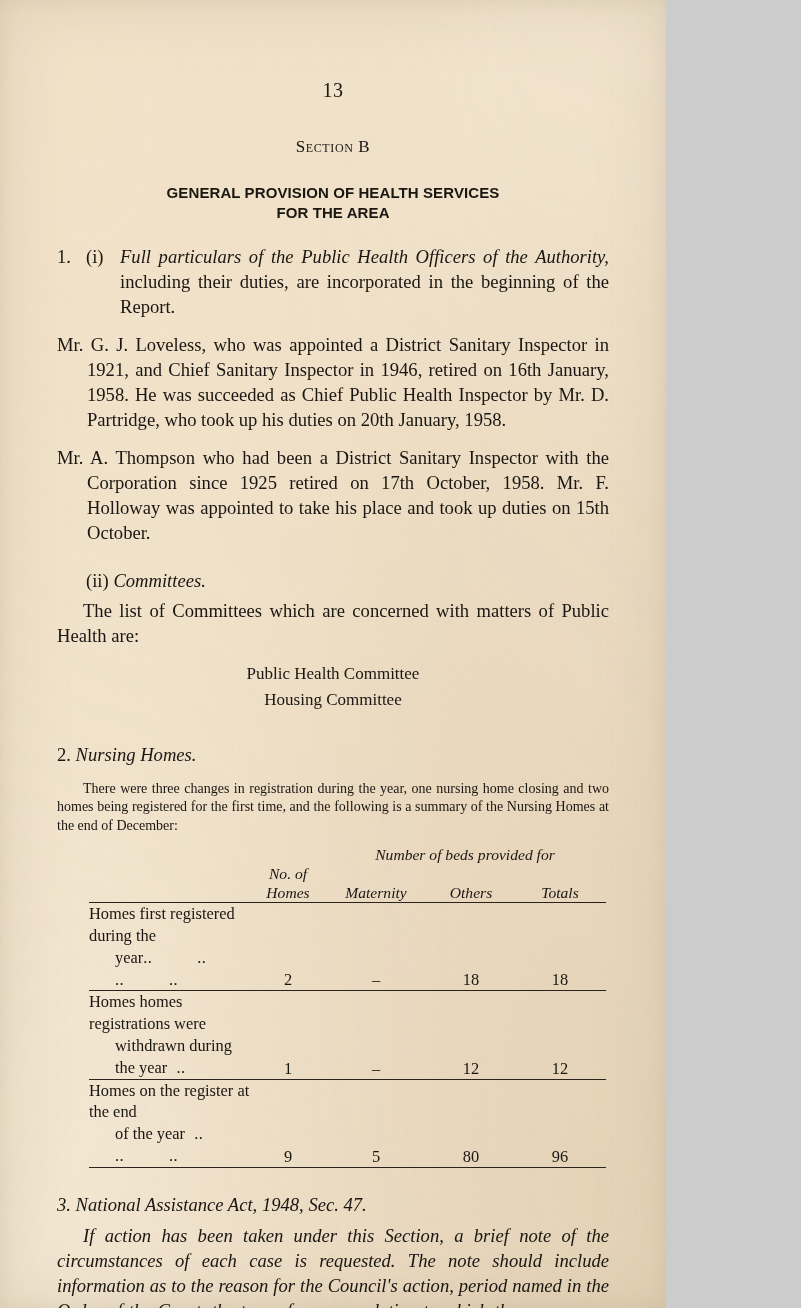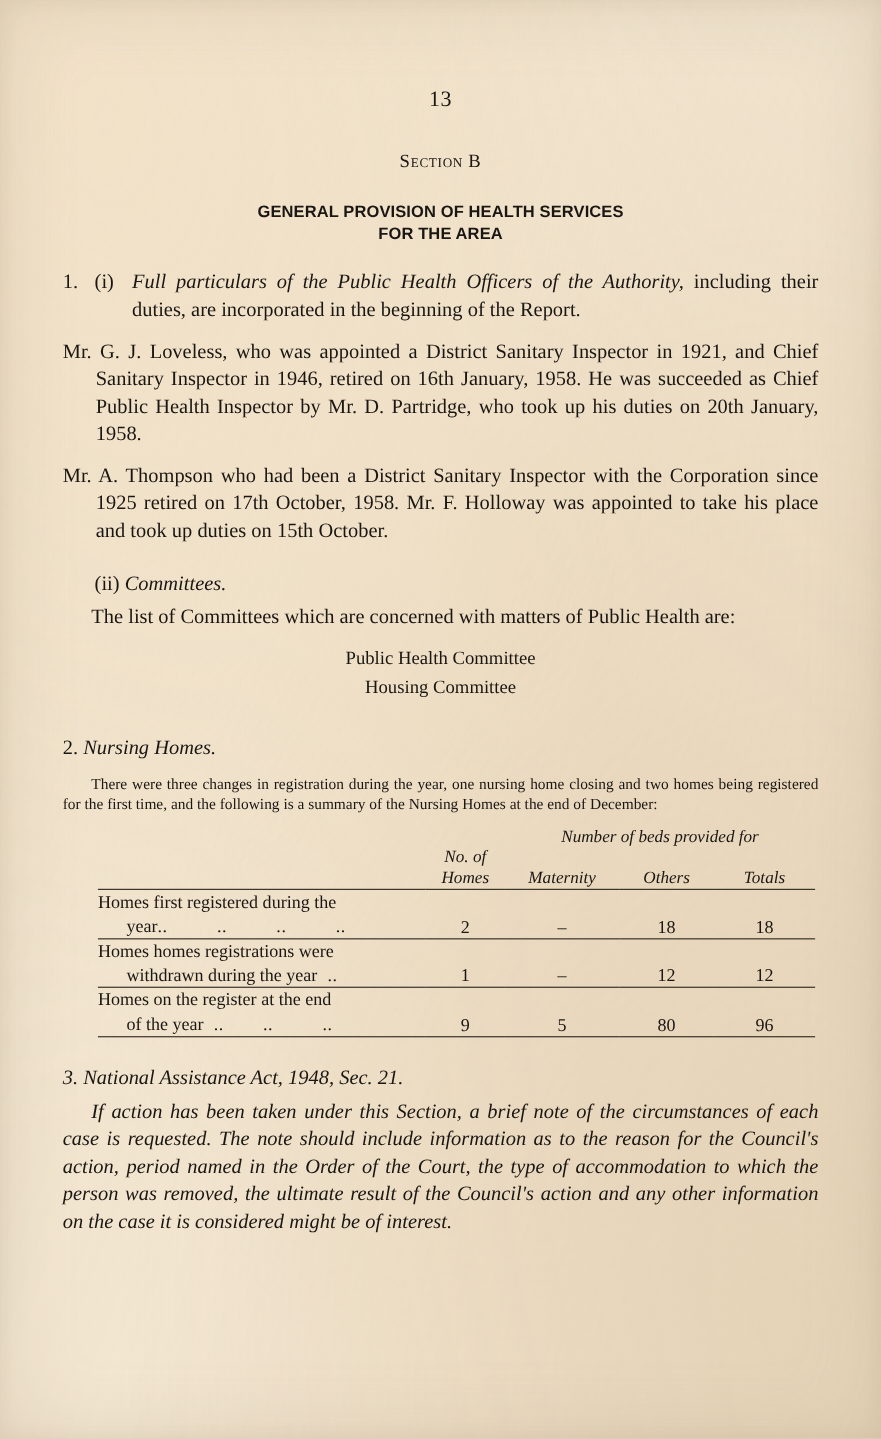--- a/index.html
+++ b/index.html
@@ -2,21 +2,21 @@
 <html><head>
 <meta charset="utf-8">
 <style>
   html, body {
     margin: 0;
     padding: 0;
     background: #ccc;
   }
   .page {
     position: relative;
-    width: 801px;
+    width: 666px;
     height: 1308px;
     background: #f3e7d3;
     overflow: hidden;
     font-family: "Liberation Serif", "DejaVu Serif", serif;
     color: #1a1612;
     box-sizing: border-box;
   }
   
   .paper-grain {
     position: absolute;
@@ -319,20 +319,20 @@
             <td class="numcell">80</td>
             <td class="numcell">96</td>
           </tr>
           <tr class="rule">
             <td colspan="5" style="height:0;padding:0;"></td>
           </tr>
         </tbody>
       </table>
     </div>
 
-    <div class="sec3-head"><span>3.</span> <span>National Assistance Act, 1948, Sec. 21.</span></div>
+    <div class="sec3-head"><span>3.</span> <span>National Assistance Act, 1948, Sec. 47.</span></div>
 
     <div class="sec3-body">If action has been taken under this Section, a brief note of the circumstances of each case is requested. The note should include information as to the reason for the Council's action, period named in the Order of the Court, the type of accommodation to which the person was removed, the ultimate result of the Council's action and any other information on the case it is considered might be of interest.</div>
 
   </div>
 
   <div class="vignette"></div>
 </div>
 
 </body></html>

